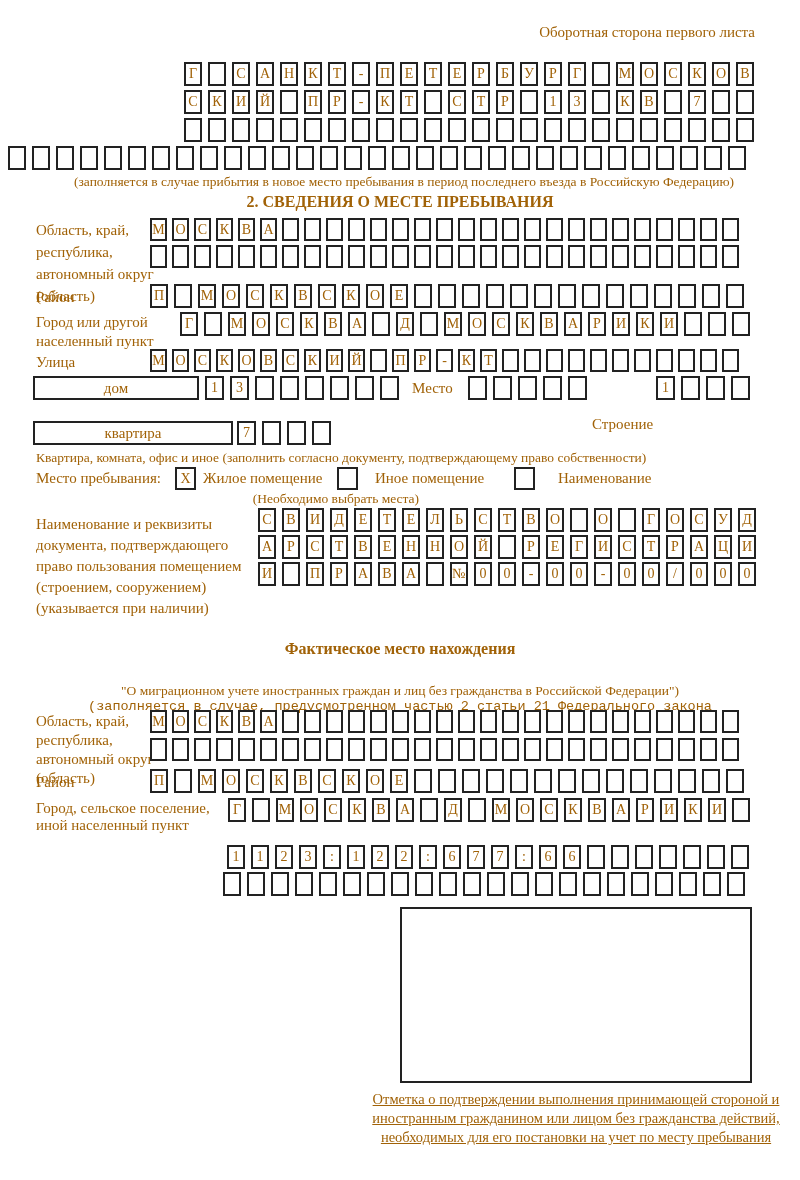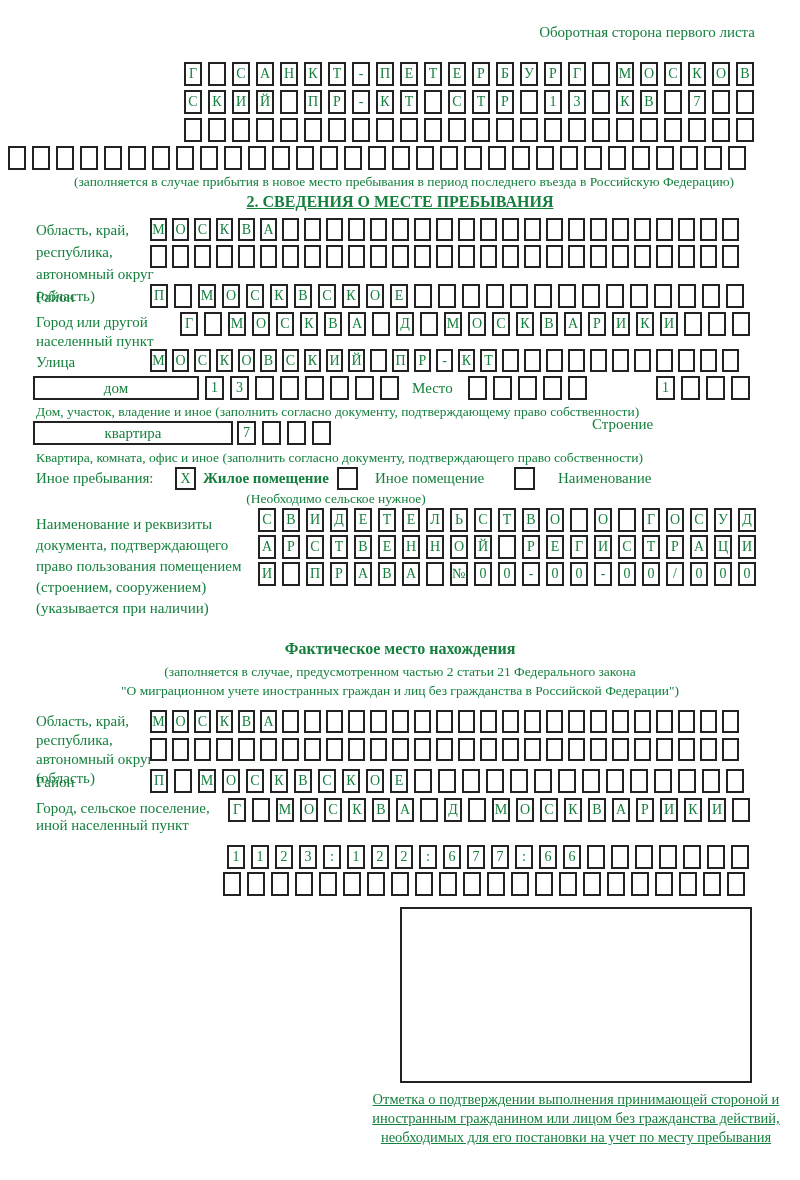--- a/index.html
+++ b/index.html
@@ -1,21 +1,21 @@
 <!DOCTYPE html>
 <html><head>
 <meta charset="utf-8">
 <style>
   html,body{margin:0;padding:0;background:#ffffff;}
   .page{
     position:relative;
     width:800px;height:1180px;
     background:#fff;
     font-family:"Liberation Serif","DejaVu Serif",serif;
-    color:#15803d;
+    color:#a16207;
     overflow:hidden;
   }
   .abs{position:absolute;}
   .label{font-size:15px;line-height:19px;}
   .note{font-size:13.5px;}
   .title{font-weight:bold;font-size:16px;text-align:center;width:100%;}
   .center{text-align:center;width:100%;}
   .cellrow{display:flex;gap:6px;}
   .cell{
     box-sizing:border-box;flex:none;
@@ -153,21 +153,21 @@
       <span class="cell"></span>
       <span class="cell"></span>
       <span class="cell"></span>
       <span class="cell"></span>
       <span class="cell"></span>
       <span class="cell"></span>
       <span class="cell"></span>
     </div>
   <div class="abs note center" style="top:174px;left:4px;">(заполняется в случае прибытия в новое место пребывания в период последнего въезда в Российскую Федерацию)</div>
 
-  <div class="abs title" style="top:193px;left:0;text-decoration:underline;">2. СВЕДЕНИЯ О МЕСТЕ ПРЕБЫВАНИЯ</div>
+  <div class="abs title" style="top:193px;left:0;">2. СВЕДЕНИЯ О МЕСТЕ ПРЕБЫВАНИЯ</div>
 
   <div class="abs label" style="left:36px;top:219px;width:118px;line-height:22px;">Область, край, республика, автономный округ (область)</div>
   <div class="abs cellrow tight" style="left:150px;top:218px;">
       <span class="cell">М</span>
       <span class="cell">О</span>
       <span class="cell">С</span>
       <span class="cell">К</span>
       <span class="cell">В</span>
       <span class="cell">А</span>
       <span class="cell"></span>
@@ -331,43 +331,42 @@
         <span class="cell"></span>
       </div>
     <div class="abs label" style="left:592px;top:3px;margin-top:36px;">Строение</div>
     <div class="abs cellrow wide" style="left:656px;top:0;">
         <span class="cell">1</span>
         <span class="cell"></span>
         <span class="cell"></span>
         <span class="cell"></span>
       </div>
   </div>
-  <div class="abs note" style="left:36px;top:404px;">Дом, участок, владение и иное (заполнить согласно документу, подтверждающему право собственности)</div>
 
   <div class="abs" style="left:0;top:421px;width:800px;height:24px;">
     <div class="abs boxlabel" style="left:33px;top:0;width:200px;">квартира</div>
     <div class="abs cellrow wide" style="left:237px;top:0;">
         <span class="cell">7</span>
         <span class="cell"></span>
         <span class="cell"></span>
         <span class="cell"></span>
       </div>
   </div>
-  <div class="abs note" style="left:36px;top:450px;">Квартира, комната, офис и иное (заполнить согласно документу, подтверждающего право собственности)</div>
+  <div class="abs note" style="left:36px;top:450px;">Квартира, комната, офис и иное (заполнить согласно документу, подтверждающему право собственности)</div>
 
   <div class="abs" style="left:0;top:467px;width:800px;height:24px;">
-    <div class="abs label" style="left:36px;top:2px;">Иное пребывания:</div>
+    <div class="abs label" style="left:36px;top:2px;">Место пребывания:</div>
     <div class="abs checkbox" style="left:175px;top:0;">X</div>
-    <div class="abs label" style="left:203px;top:2px;font-weight:bold;">Жилое помещение</div>
+    <div class="abs label" style="left:203px;top:2px;">Жилое помещение</div>
     <div class="abs checkbox" style="left:337px;top:0;"></div>
     <div class="abs label" style="left:375px;top:2px;">Иное помещение</div>
     <div class="abs checkbox" style="left:514px;top:0;"></div>
     <div class="abs label" style="left:558px;top:2px;">Наименование</div>
   </div>
-  <div class="abs note" style="left:156px;top:491px;width:360px;text-align:center;">(Необходимо сельское нужное)</div>
+  <div class="abs note" style="left:156px;top:491px;width:360px;text-align:center;">(Необходимо выбрать места)</div>
 
   <div class="abs label" style="left:36px;top:514px;width:224px;line-height:21px;">Наименование и реквизиты документа, подтверждающего право пользования помещением (строением, сооружением) (указывается при наличии)</div>
   <div class="abs cellrow" style="left:258px;top:508px;">
       <span class="cell">С</span>
       <span class="cell">В</span>
       <span class="cell">И</span>
       <span class="cell">Д</span>
       <span class="cell">Е</span>
       <span class="cell">Т</span>
       <span class="cell">Е</span>
@@ -427,21 +426,21 @@
       <span class="cell">-</span>
       <span class="cell">0</span>
       <span class="cell">0</span>
       <span class="cell">/</span>
       <span class="cell">0</span>
       <span class="cell">0</span>
       <span class="cell">0</span>
     </div>
 
   <div class="abs title" style="top:640px;left:0;">Фактическое место нахождения</div>
-  <div class="abs note center" style="top:664px;left:0;">(заполняется в случае, предусмотренном частью 2 статьи 21 Федерального закона</div>
+  <div class="abs note center" style="top:699px;left:0;font-family:Liberation Mono, monospace;">(заполняется в случае, предусмотренном частью 2 статьи 21 Федерального закона</div>
   <div class="abs note center" style="top:683px;left:0;">"О миграционном учете иностранных граждан и лиц без гражданства в Российской Федерации")</div>
 
   <div class="abs label" style="left:36px;top:712px;width:118px;line-height:19px;">Область, край, республика, автономный округ (область)</div>
   <div class="abs cellrow tight" style="left:150px;top:710px;">
       <span class="cell">М</span>
       <span class="cell">О</span>
       <span class="cell">С</span>
       <span class="cell">К</span>
       <span class="cell">В</span>
       <span class="cell">А</span>

